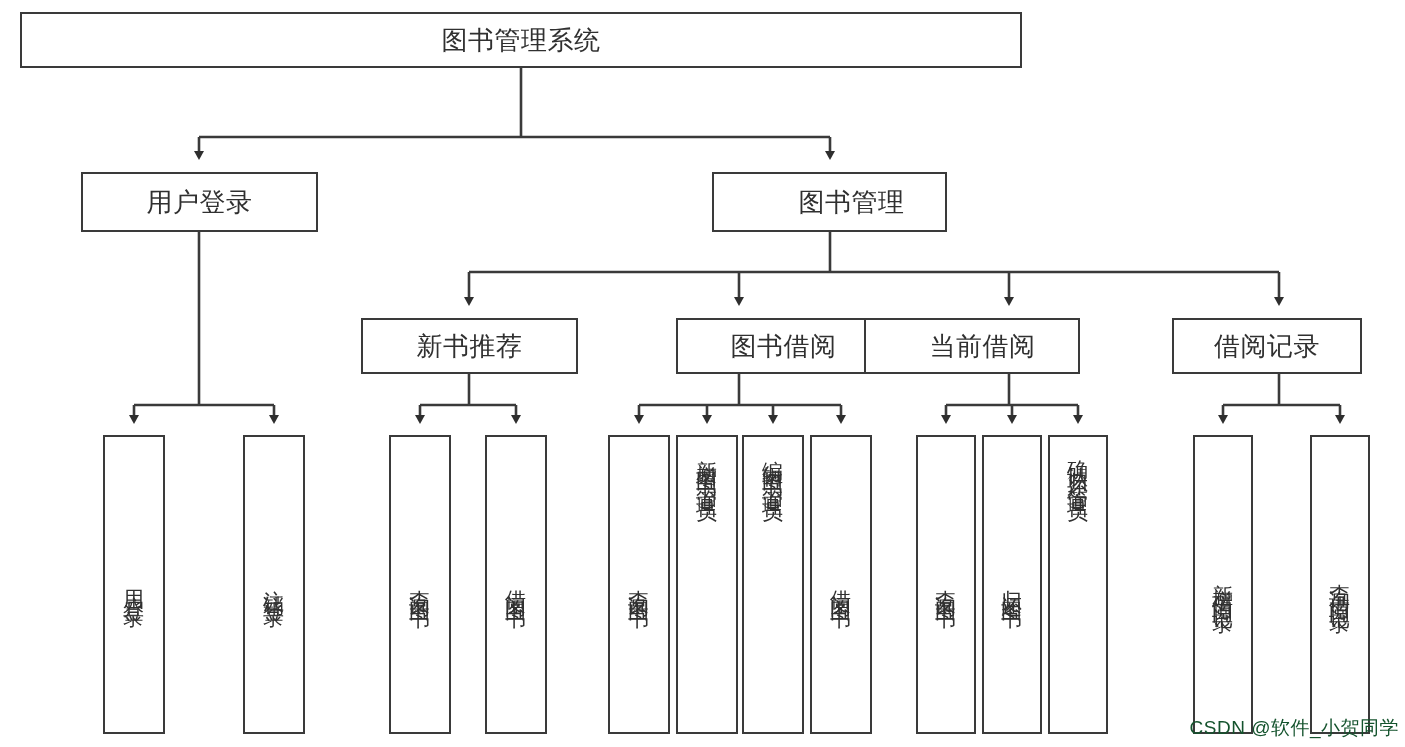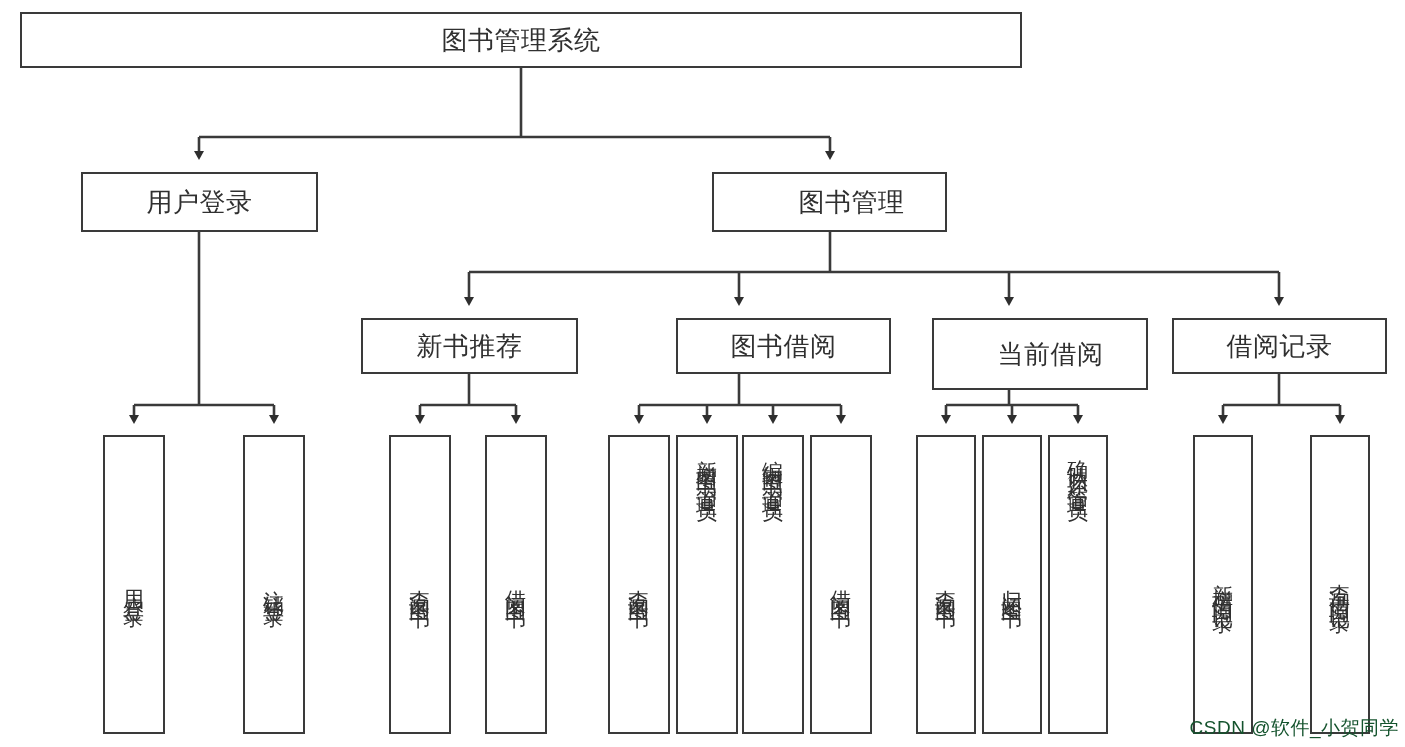--- a/index.html
+++ b/index.html
@@ -138,24 +138,24 @@
         <span class="node-label">图书管理</span>
       </div>
     </div>
   <div id="level3-container">
       <div class="node" style="left: 361px; top: 318px; width: 217px; height: 56px; text-align: center;">
         <span class="node-label">新书推荐</span>
       </div>
       <div class="node" style="left: 632px; top: 318px; width: 215px; height: 56px; margin-left: 44px;">
         <span class="node-label">图书借阅</span>
       </div>
-      <div class="node" style="left: 932px; top: 318px; width: 216px; height: 72px; padding-left: 21px;">
+      <div class="node" style="left: 864px; top: 318px; width: 216px; height: 56px; padding-left: 21px;">
         <span class="node-label">当前借阅</span>
       </div>
-      <div class="node" style="left: 1172px; top: 318px; width: 215px; height: 56px;">
+      <div class="node" style="left: 1172px; top: 318px; width: 190px; height: 56px;">
         <span class="node-label">借阅记录</span>
       </div>
     </div>
   <div id="leaves-container">
       <div class="node vertical mid" style="left: 103px; top: 435px; width: 62px; height: 299px;">
         <span class="node-label">用户登录</span>
       </div>
       <div class="node vertical mid" style="left: 243px; top: 435px; width: 62px; height: 299px;">
         <span class="node-label">注销登录</span>
       </div>

